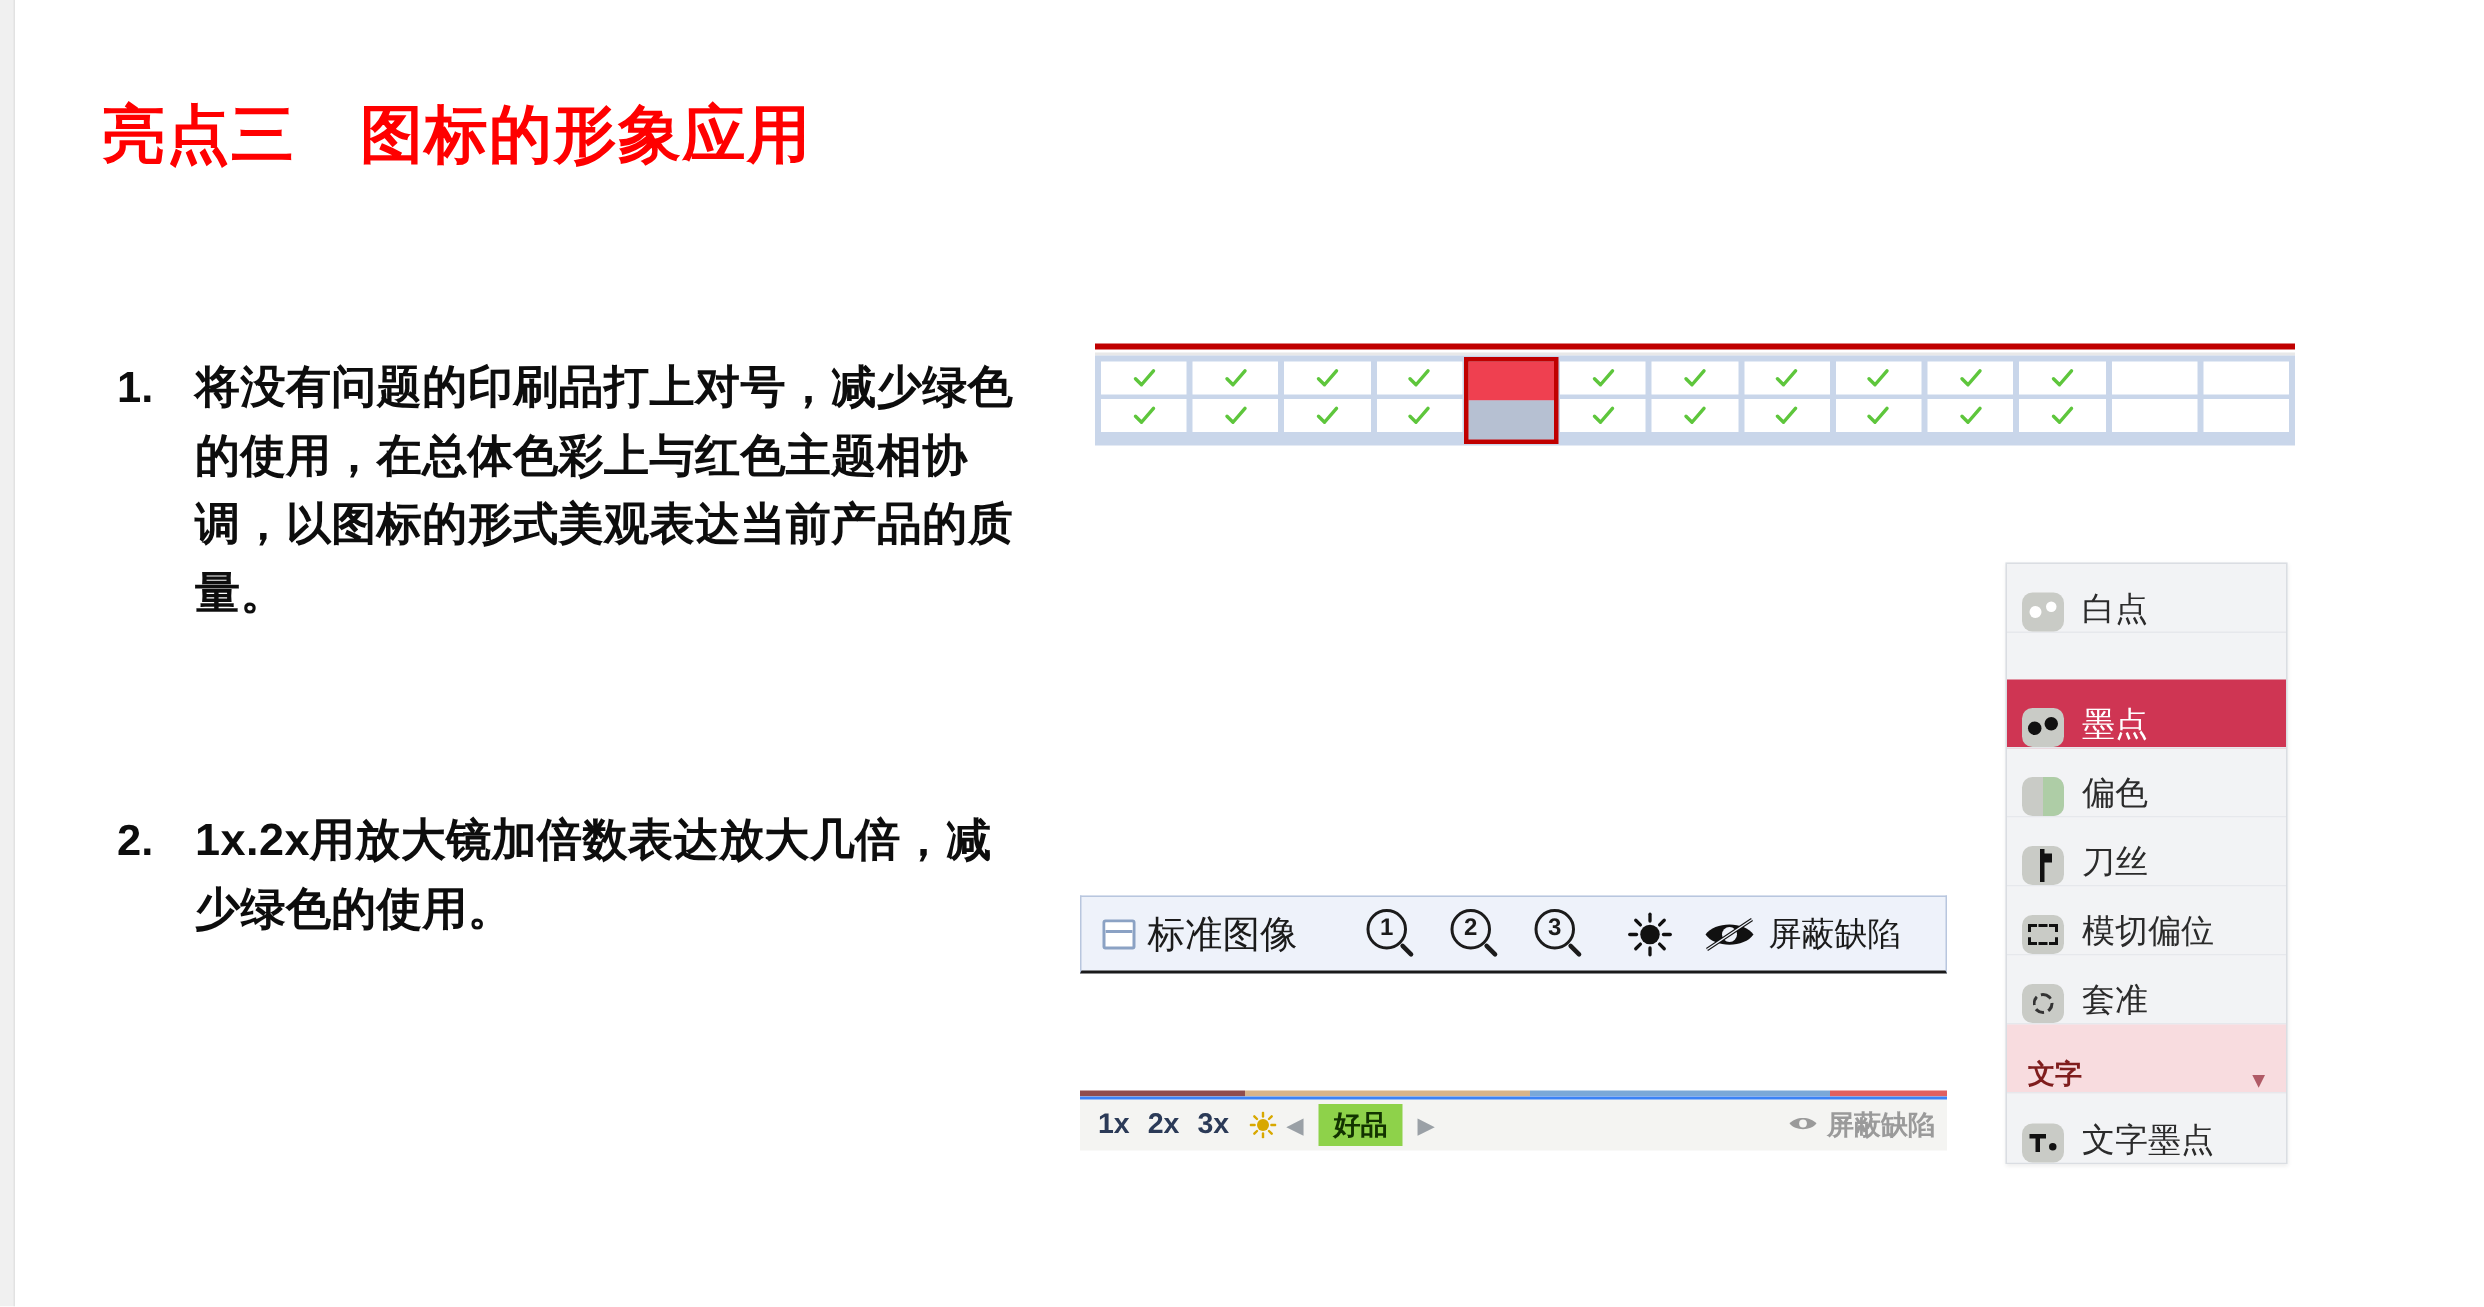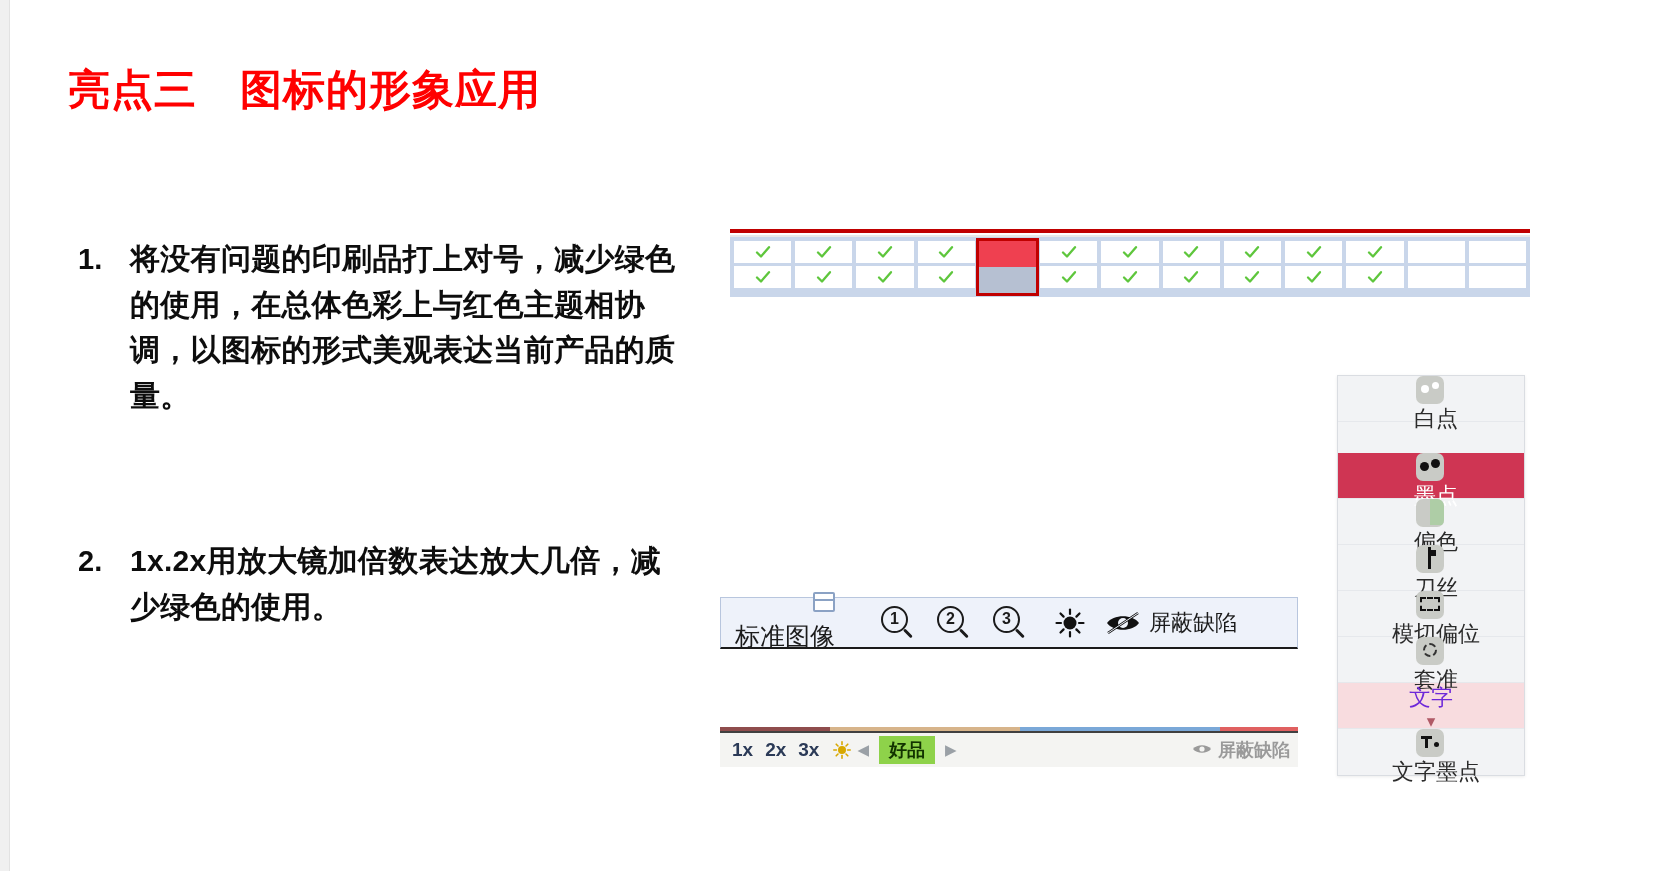--- a/index.html
+++ b/index.html
@@ -143,24 +143,23 @@
     height: 52px;
     background: #eef2fa;
     border: 1px solid #b8c6de;
     border-bottom: 2px solid #1a1a1a;
     display: flex;
     align-items: center;
     box-sizing: border-box;
   }
   .tb-left {
     display: flex;
-    align-items: flex-end;
+    align-items: center;
     gap: 8px;
     padding-left: 14px;
-    flex-direction: column;
   }
   .tb-win-icon {
     width: 22px;
     height: 20px;
     border: 2px solid #8ba2c4;
     border-radius: 2px;
     box-sizing: border-box;
     position: relative;
     background: #fff;
   }
@@ -235,21 +234,21 @@
   }
 
   
   .minibar {
     position: absolute;
     left: 720px;
     top: 731px;
     width: 578px;
     height: 36px;
     background: #f4f4f2;
-    border-top: 2px solid #404040;
+    border-top: 2px solid #3b82f6;
     box-sizing: border-box;
     display: flex;
     align-items: center;
     filter: blur(0.35px);
   }
   .minibar-topstripe {
     position: absolute;
     left: 720px;
     top: 727px;
     width: 578px;
@@ -305,27 +304,26 @@
     left: 1337px;
     top: 375px;
     width: 188px;
     background: #f2f3f5;
     border: 1px solid #dadde2;
     box-sizing: border-box;
     box-shadow: 0 1px 3px rgba(0,0,0,0.08);
   }
   .defect-row {
     display: flex;
-    align-items: center;
+    align-items: flex-end;
     height: 46px;
     padding-left: 10px;
     border-bottom: 1px solid #e6e8ec;
     box-sizing: border-box;
     background: #f2f3f5;
-    flex-direction: column;
   }
   .defect-row:last-child { border-bottom: none; }
   .defect-row.active {
     background: #cf3553;
     margin-top: 31px;
   }
   .defect-row.group {
     background: #f8dcdf;
     height: 46px;
     padding-left: 14px;
@@ -347,22 +345,23 @@
   }
   .d-label {
     font-size: 22px;
     color: #2b2b2b;
     white-space: nowrap;
   }
   .defect-row.active .d-label {
     color: #ffffff;
   }
   .defect-row.group .d-label {
-    color: #6d28d9;
-    font-size: 22px;
+    color: #7f1d1d;
+    font-size: 18px;
+    font-weight: bold;
   }
   .chev {
     color: #b05a66;
     font-size: 17px;
     line-height: 1;
   }
 
   
   .dot {
     position: absolute;

